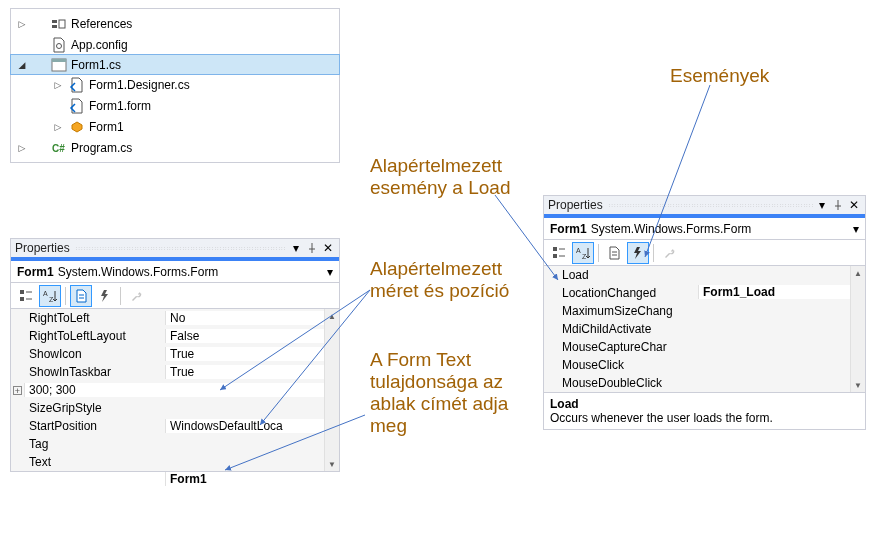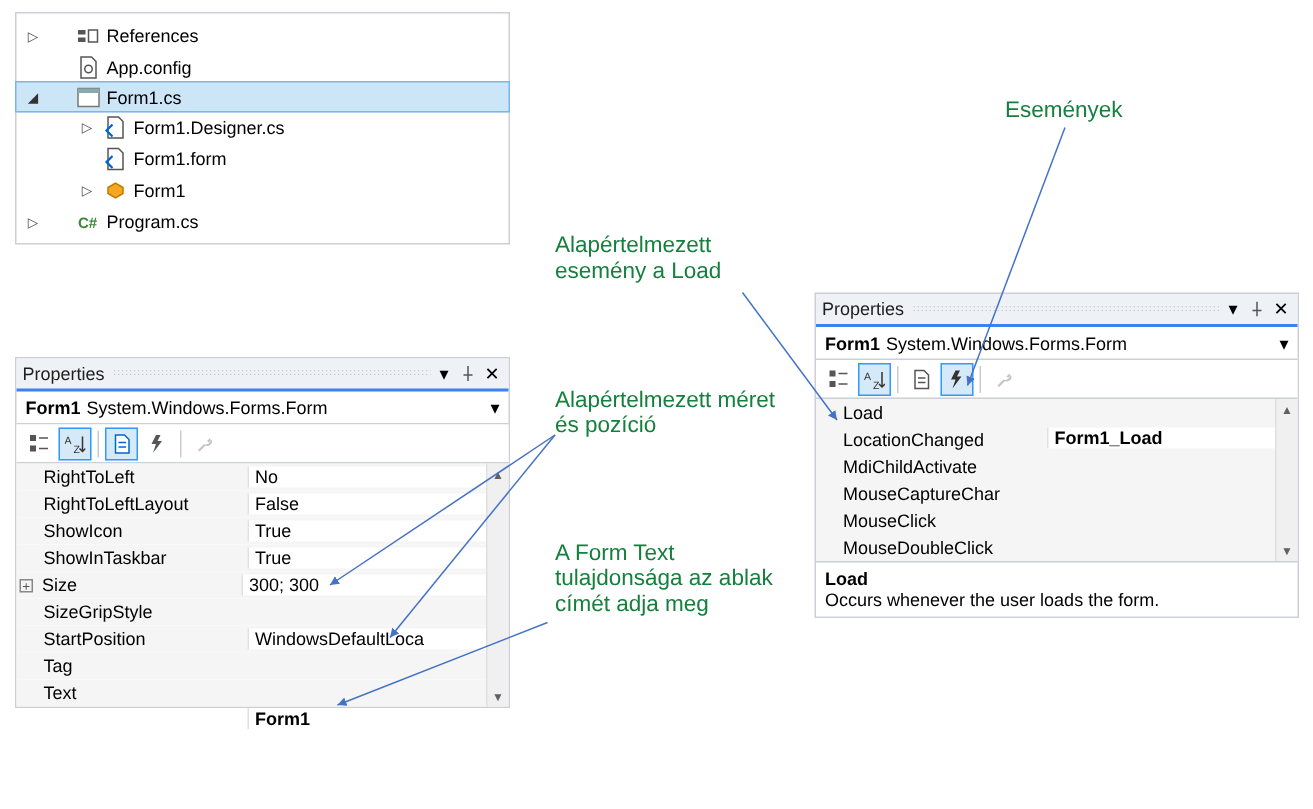--- a/index.html
+++ b/index.html
@@ -14,21 +14,21 @@
     color: #000;
   }
   .panel {
     border: 1px solid #ccced8;
     background: #fff;
   }
   .panel-header {
     display: flex;
     align-items: center;
     background: #eef1f6;
-    border-bottom: 2px solid #3b82f6;
+    border-bottom: 4px solid #3b82f6;
     height: 22px;
     padding: 0 4px;
   }
   .panel-header .title { color: #1e1e1e; font-size: 12px; }
   .dots { flex: 1; color: #b0b0b0; font-size: 6px; letter-spacing: 1px; overflow: hidden; white-space: nowrap; padding-left: 6px; }
   .hdr-btn { width: 14px; height: 14px; margin-left: 2px; display: flex; align-items: center; justify-content: center; }
   .obj-row {
     display: flex; align-items: center; padding: 2px 6px; border-bottom: 1px solid #ccced8; height: 22px;
   }
   .obj-row .bold { font-weight: bold; }
@@ -48,21 +48,21 @@
   .scroll-thin { width: 15px; background: #f0f0f0; border-left: 1px solid #e0e0e0; display: flex; flex-direction: column; }
   .scroll-thin .arrow { height: 14px; display: flex; align-items: center; justify-content: center; color: #606060; font-size: 8px; }
   .scroll-thin .track { flex: 1; }
   .desc-pane { border-top: 1px solid #ccced8; padding: 4px 6px; }
   .desc-pane .d-title { font-weight: bold; }
   .tree { padding: 4px 0; border: 1px solid #ccced8; width: 330px; }
   .tree-row { display: flex; align-items: center; height: 21px; padding: 0 4px; gap: 4px; }
   .tree-row .caret { width: 14px; text-align: center; color: #555; font-size: 9px; }
   .tree-row .icon { width: 16px; height: 16px; display: inline-flex; align-items: center; justify-content: center; }
   .tree-row.sel { background: #cde6f7; border: 1px solid #7eb4ea; margin: -1px; }
-  .ann { position: absolute; font-size: 15px; color: #15803d; }
+  .ann { position: absolute; font-size: 19px; color: #a16207; }
   svg.arrow { position: absolute; overflow: visible; pointer-events: none; }
   .bold { font-weight: bold; }
 </style>
 </head>
 <body>
 
 <div class="tree" style="position:absolute; left:10px; top:8px;">
   <div class="tree-row">
     <span class="caret">▷</span>
     <span style="width:14px"></span>
@@ -216,21 +216,20 @@
           <span class="name">ShowIcon</span>
           <span class="val">True</span>
         </div>
       <div class="grid-row">
           <span class="gutter"></span>
           <span class="name">ShowInTaskbar</span>
           <span class="val">True</span>
         </div>
       <div class="grid-row">
           <span class="gutter" style="border:1px solid #888;width:9px;height:9px;line-height:8px;margin:0 2px;font-size:9px">+</span>
-          <span class="name" style="width:137px">Size</span>
           <span class="val">300; 300</span>
         </div>
       <div class="grid-row">
           <span class="gutter"></span>
           <span class="name">SizeGripStyle</span>
         </div>
       <div class="grid-row">
           <span class="gutter"></span>
           <span class="name">StartPosition</span>
           <span class="val">WindowsDefaultLoca</span>
@@ -312,20 +311,25 @@
   <div style="display:flex;">
     <div style="flex:1">
       <div class="grid-row">
           <span class="gutter"></span>
           <span class="name">Load</span>
           <span class="val bold">Form1_Load</span>
         </div>
       <div class="grid-row">
           <span class="gutter"></span>
           <span class="name">LocationChanged</span>
+          <span class="val"></span>
+        </div>
+      <div class="grid-row">
+          <span class="gutter"></span>
+          <span class="name">MaximumSizeChang</span>
           <span class="val"></span>
         </div>
       <div class="grid-row">
           <span class="gutter"></span>
           <span class="name">MdiChildActivate</span>
           <span class="val"></span>
         </div>
       <div class="grid-row">
           <span class="gutter"></span>
           <span class="name">MouseCaptureChar</span>
@@ -385,21 +389,21 @@
 </svg>
 <svg class="arrow" style="left:255px; top:290px;" width="120" height="150">
   <defs>
       <marker id="ah3b" markerWidth="8" markerHeight="8" refX="6" refY="3" orient="auto">
         <path d="M0 0L6 3L0 6z" fill="#4472c4"></path>
       </marker>
     </defs>
   <line x1="115" y1="0" x2="5" y2="135" stroke="#4472c4" stroke-width="1" marker-end="url(#ah3b)"></line>
 </svg>
 
-<div class="ann" style="left:370px; top:360px; width:150px;">A Form Text tulajdonsága az ablak címét adja meg</div>
+<div class="ann" style="left:370px; top:349px; width:150px;">A Form Text tulajdonsága az ablak címét adja meg</div>
 <svg class="arrow" style="left:220px; top:415px;" width="150" height="65">
   <defs>
       <marker id="ah4" markerWidth="8" markerHeight="8" refX="6" refY="3" orient="auto">
         <path d="M0 0L6 3L0 6z" fill="#4472c4"></path>
       </marker>
     </defs>
   <line x1="145" y1="0" x2="5" y2="55" stroke="#4472c4" stroke-width="1" marker-end="url(#ah4)"></line>
 </svg>
 
 </body></html>

